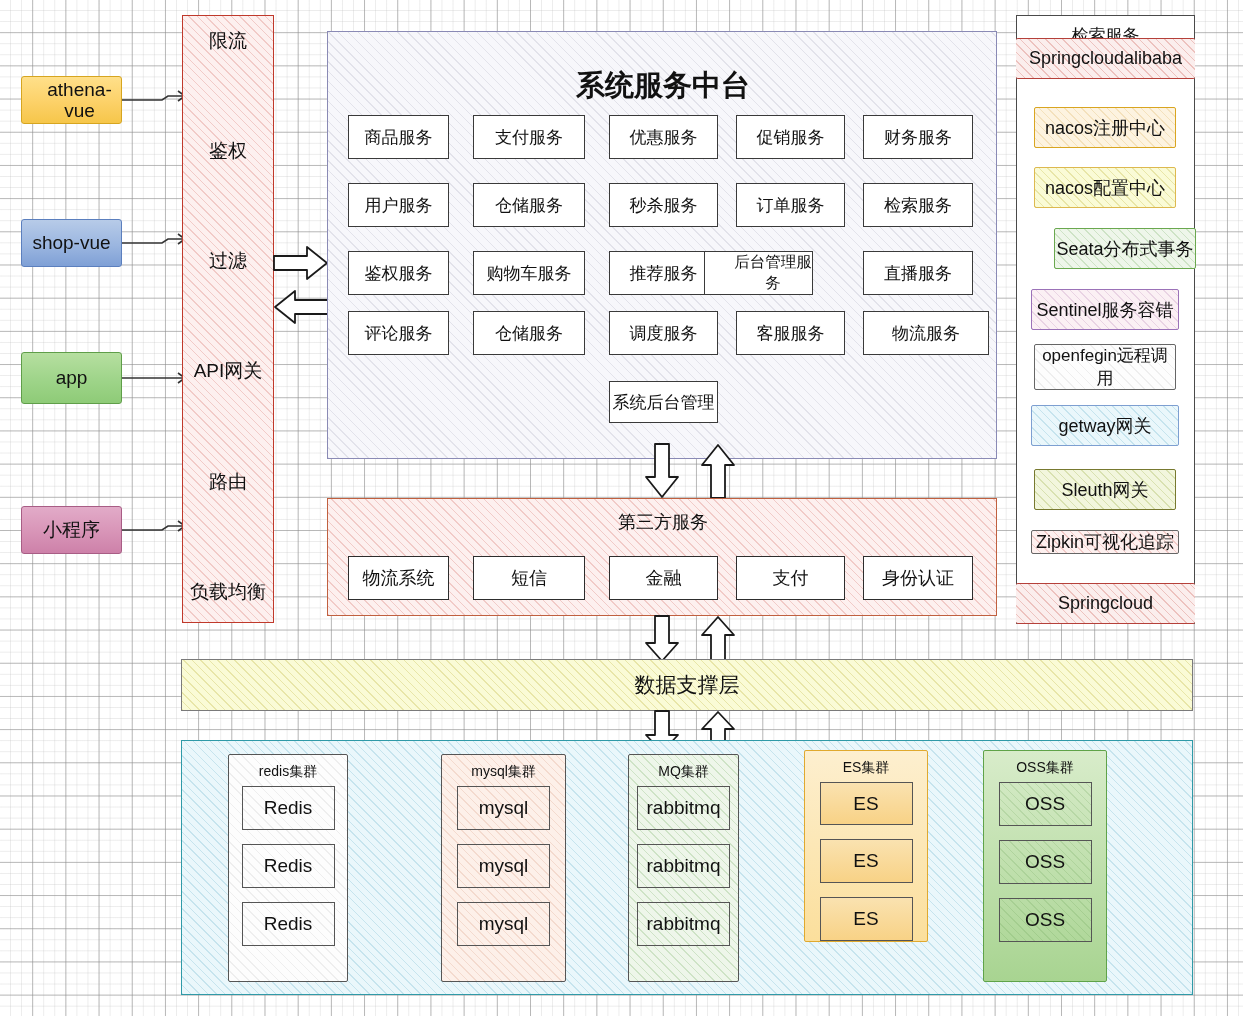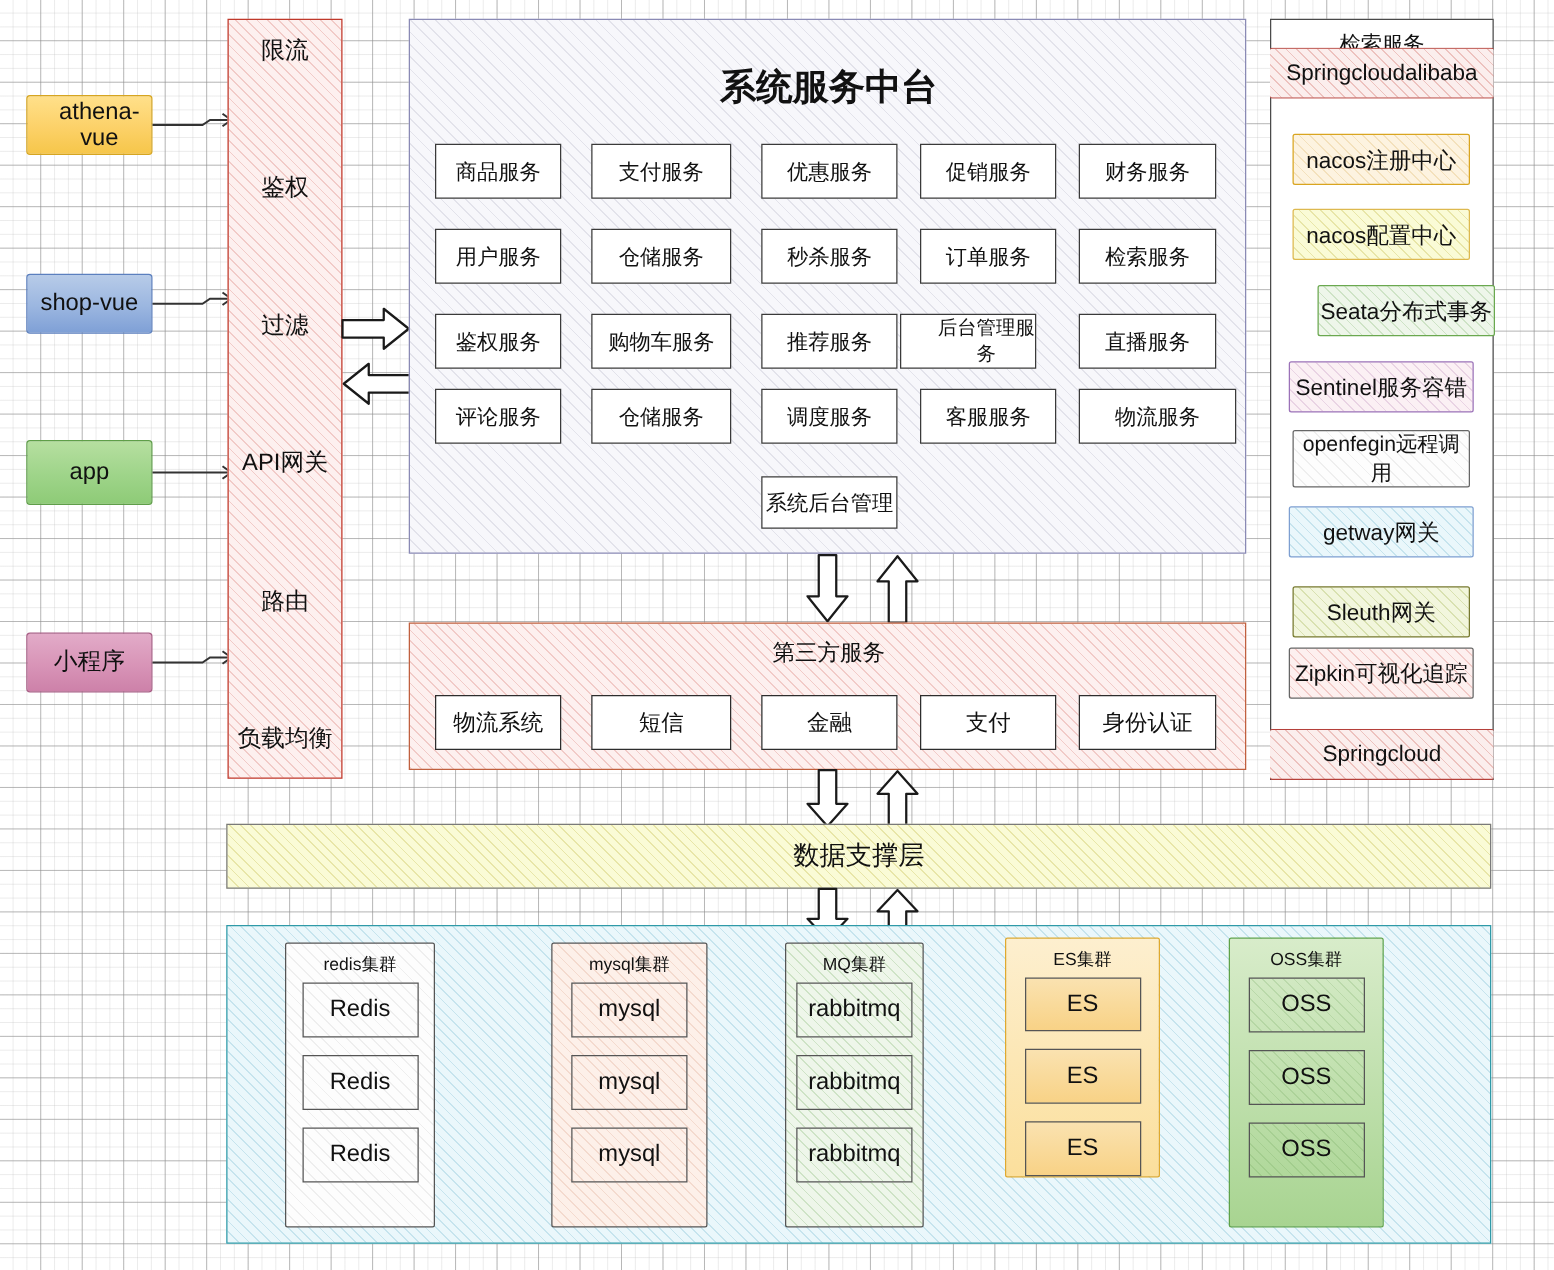--- a/index.html
+++ b/index.html
@@ -37,21 +37,21 @@
   #c-athena{background:linear-gradient(180deg,#ffe08a 0%,#fcd168 55%,#f6c64a 100%);border-color:#d6a520;}
   #c-shop{background:linear-gradient(180deg,#b7cbe8 0%,#9bb6e0 55%,#7fa0d6 100%);border-color:#5b7fbe;}
   #c-app{background:linear-gradient(180deg,#b6dfa0 0%,#9ed489 55%,#8ecb77 100%);border-color:#5f9e49;}
   #c-mini{background:linear-gradient(180deg,#e2abc8 0%,#d894b7 55%,#cd81a9 100%);border-color:#a85d85;}
 
   
   #gateway{border:1.6px solid #c0392b;flex-direction:column;justify-content:space-between;padding:14px 0 20px;}
   #gateway .g{font-size:19px;width:100%;display:block;text-align:center;}
 
   
-  #platform{border:1.6px solid #8a8ab5;}
+  #platform{border:1.6px solid #8a8ab5;margin-top:16px;}
   #platform-title{font-size:29px;font-weight:700;}
   .svc{border:1.4px solid #3a3a3a;background:#ffffff;font-size:17px;}
   .svc-sm{font-size:15.5px;}
 
   
   #thirdparty{border:1.5px solid #c0603f;}
   #thirdparty-title{font-size:18px;}
   .tp{border:1.5px solid #2d2d2d;background:#fff;font-size:18px;}
 
   
@@ -150,21 +150,21 @@
 
 <div class="n svc" style="left:348px;top:183px;width:101px;height:44px;">用户服务</div>
 <div class="n svc" style="left:473px;top:183px;width:112px;height:44px;">仓储服务</div>
 <div class="n svc" style="left:609px;top:183px;width:109px;height:44px;">秒杀服务</div>
 <div class="n svc" style="left:736px;top:183px;width:109px;height:44px;">订单服务</div>
 <div class="n svc" style="left:863px;top:183px;width:110px;height:44px;">检索服务</div>
 
 <div class="n svc" style="left:348px;top:251px;width:101px;height:44px;">鉴权服务</div>
 <div class="n svc" style="left:473px;top:251px;width:112px;height:44px;">购物车服务</div>
 <div class="n svc" style="left:609px;top:251px;width:109px;height:44px;">推荐服务</div>
-<div class="n svc svc-sm" style="left:720px;top:251px;width:109px;height:44px;padding-left:29px;">后台管理服务</div>
+<div class="n svc svc-sm" style="left:704px;top:251px;width:109px;height:44px;padding-left:29px;">后台管理服务</div>
 <div class="n svc" style="left:863px;top:251px;width:110px;height:44px;">直播服务</div>
 
 <div class="n svc" style="left:348px;top:311px;width:101px;height:44px;">评论服务</div>
 <div class="n svc" style="left:473px;top:311px;width:112px;height:44px;">仓储服务</div>
 <div class="n svc" style="left:609px;top:311px;width:109px;height:44px;">调度服务</div>
 <div class="n svc" style="left:736px;top:311px;width:109px;height:44px;">客服服务</div>
 <div class="n svc" style="left:863px;top:311px;width:126px;height:44px;">物流服务</div>
 
 <div class="n svc" style="left:609px;top:381px;width:109px;height:42px;">系统后台管理</div>
 
@@ -255,14 +255,14 @@
   <div class="n" id="gov-title" style="left:0;top:6px;width:177px;height:26px;">检索服务</div>
 </div>
 <div class="n gv gv-band hx-red2" style="left:1016px;top:38px;width:179px;height:41px;border-color:#b5403a;">Springcloudalibaba</div>
 <div class="n gv hx-gold" style="left:1034px;top:107px;width:142px;height:41px;border-color:#d9a520;">nacos注册中心</div>
 <div class="n gv hx-yellow" style="left:1034px;top:167px;width:142px;height:41px;border-color:#ddb94f;">nacos配置中心</div>
 <div class="n gv hx-green" style="left:1034px;top:228px;width:142px;height:41px;border-color:#6aa84f;margin-left:20px;">Seata分布式事务</div>
 <div class="n gv hx-purple" style="left:1031px;top:289px;width:148px;height:41px;border-color:#9b72b8;">Sentinel服务容错</div>
 <div class="n gv hx-plain" style="left:1034px;top:344px;width:142px;height:46px;border-color:#666666;font-size:17px;padding:0 3px;">openfegin远程调用</div>
 <div class="n gv hx-blue" style="left:1031px;top:405px;width:148px;height:41px;border-color:#7d9fd1;">getway网关</div>
 <div class="n gv hx-olive" style="left:1034px;top:469px;width:142px;height:41px;border-color:#77792f;">Sleuth网关</div>
-<div class="n gv hx-red" style="left:1031px;top:518px;width:148px;height:41px;border-color:#666666;">Zipkin可视化追踪</div>
+<div class="n gv hx-red" style="left:1031px;top:530px;width:148px;height:24px;border-color:#666666;">Zipkin可视化追踪</div>
 <div class="n gv gv-band hx-red2" style="left:1016px;top:583px;width:179px;height:41px;border-color:#b5403a;">Springcloud</div>
 
 </body></html>

